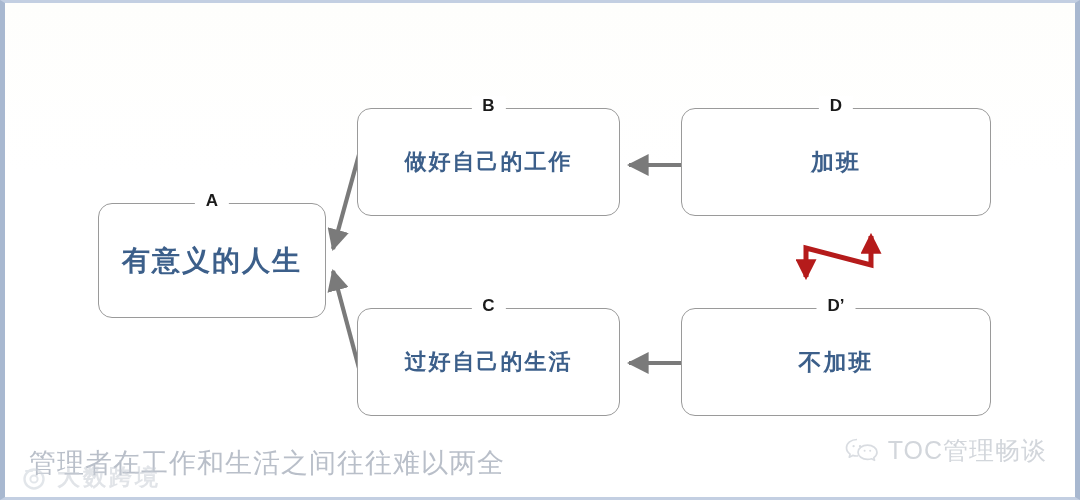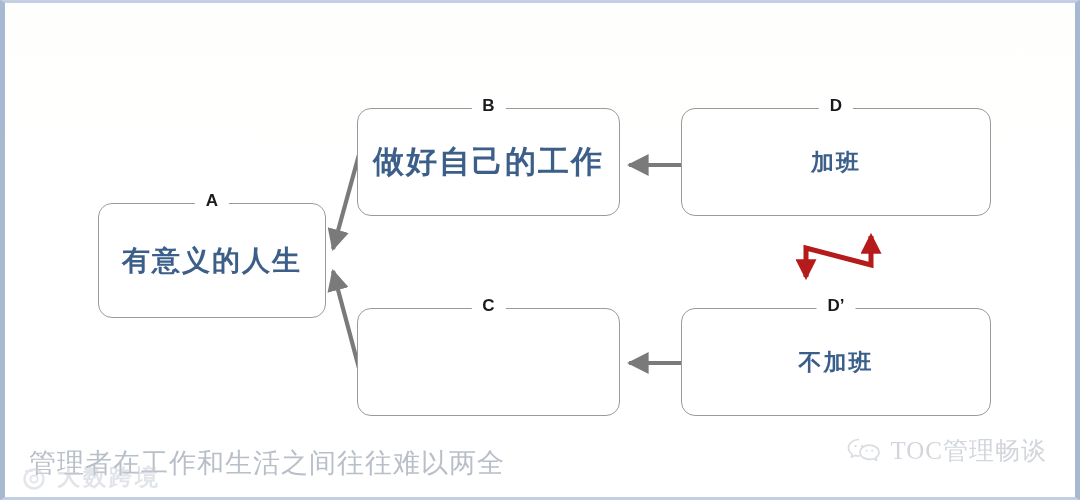--- a/index.html
+++ b/index.html
@@ -74,21 +74,21 @@
 
   
   #node-a { left: 93px;  top: 200px; width: 228px; height: 115px; }
   #node-b { left: 352px; top: 105px; width: 263px; height: 108px; }
   #node-c { left: 352px; top: 305px; width: 263px; height: 108px; }
   #node-d { left: 676px; top: 105px; width: 310px; height: 108px; }
   #node-dp{ left: 676px; top: 305px; width: 310px; height: 108px; }
 
   #node-a .node-text  { font-size: 28px; }
   #node-b .node-text,
-  #node-c .node-text  { font-size: 31px; }
+  #node-c .node-text  { font-size: 22px; }
   #node-d .node-text,
   #node-dp .node-text { font-size: 23px; }
 
   
   #caption {
     position: absolute;
     left: 24px;
     bottom: 18px;
     color: #b9bfc9;
     font-size: 27px;
@@ -124,21 +124,21 @@
     display: flex;
     align-items: center;
     gap: 9px;
     opacity: .62;
   }
   #brand .brand-text {
     color: #b7bdc6;
     font-size: 25px;
     letter-spacing: 1px;
     white-space: nowrap;
-    font-family: Liberation Serif, serif;
+    font-family: Liberation Sans, sans-serif;
   }
 </style>
 </head>
 <body>
 
 <div id="canvas">
   <div id="paper"></div>
 
   <svg id="wires" viewBox="0 0 1080 500">
     <defs>
@@ -176,20 +176,21 @@
     <span class="node-text">有意义的人生</span>
   </div>
 
   <div class="node" id="node-b">
     <span class="node-label">B</span>
     <span class="node-text">做好自己的工作</span>
   </div>
 
   <div class="node" id="node-c">
     <span class="node-label">C</span>
+    <span class="node-text">过好自己的生活</span>
   </div>
 
   <div class="node" id="node-d">
     <span class="node-label">D</span>
     <span class="node-text">加班</span>
   </div>
 
   <div class="node" id="node-dp">
     <span class="node-label">D’</span>
     <span class="node-text">不加班</span>

